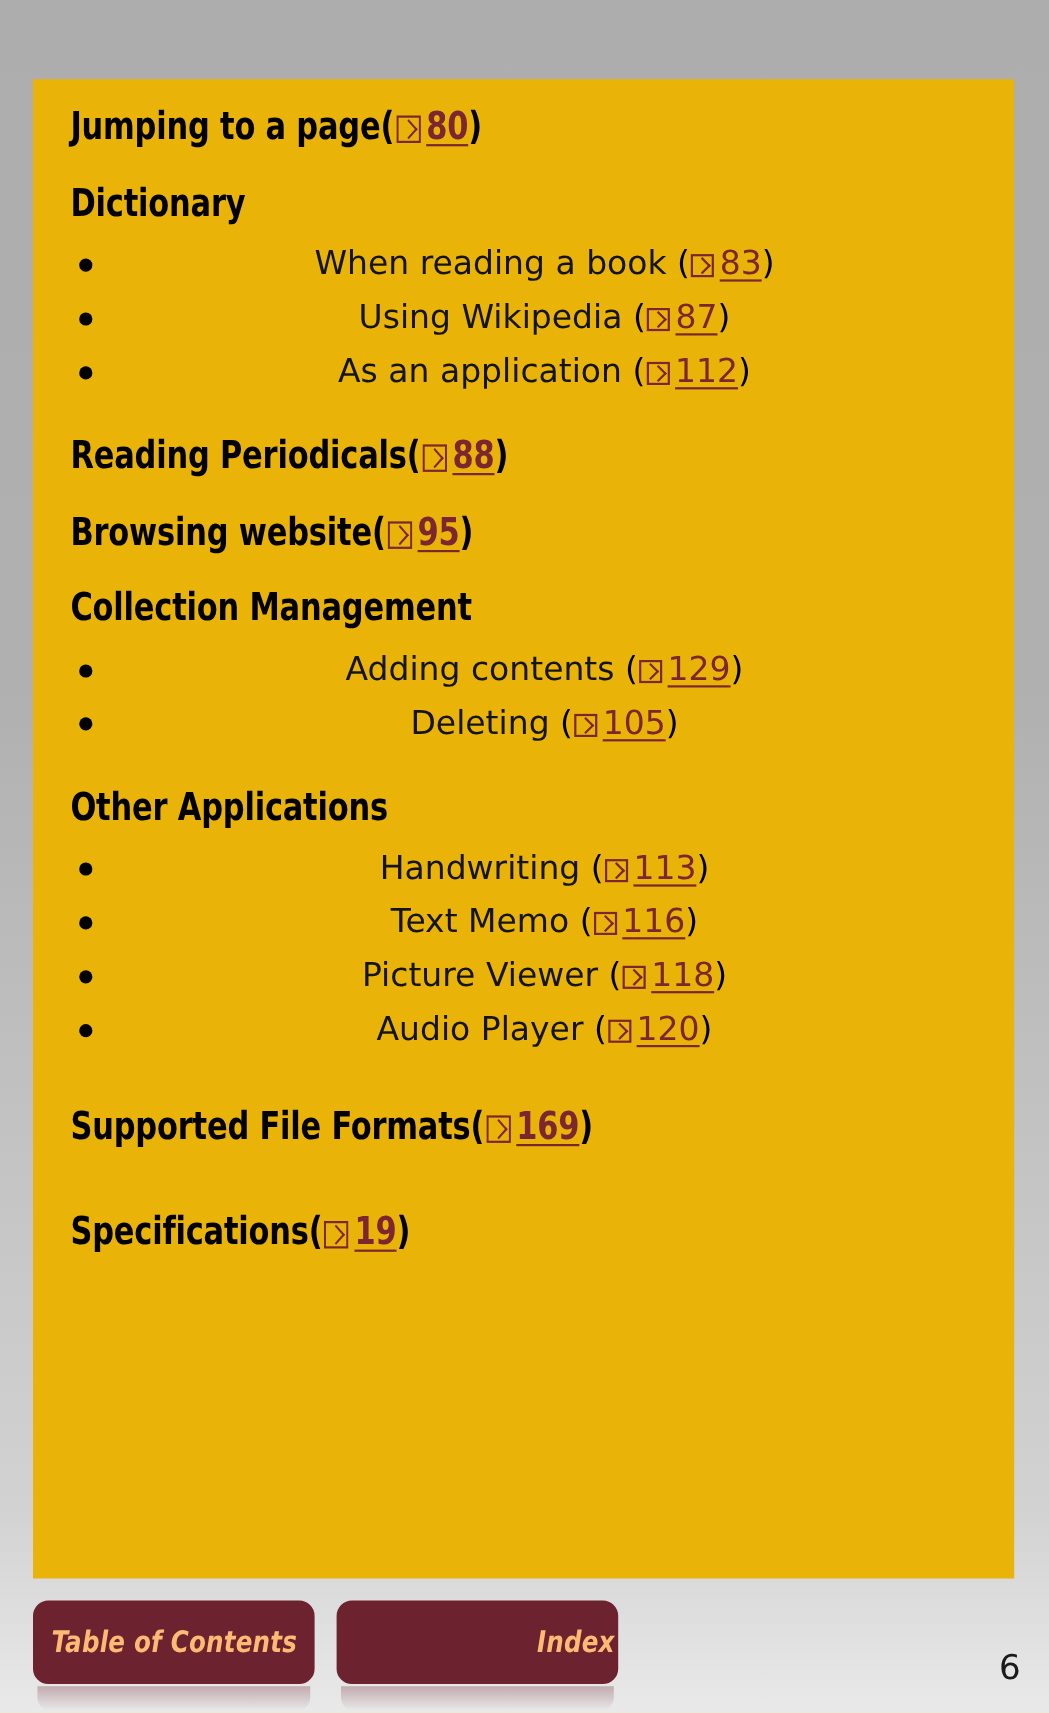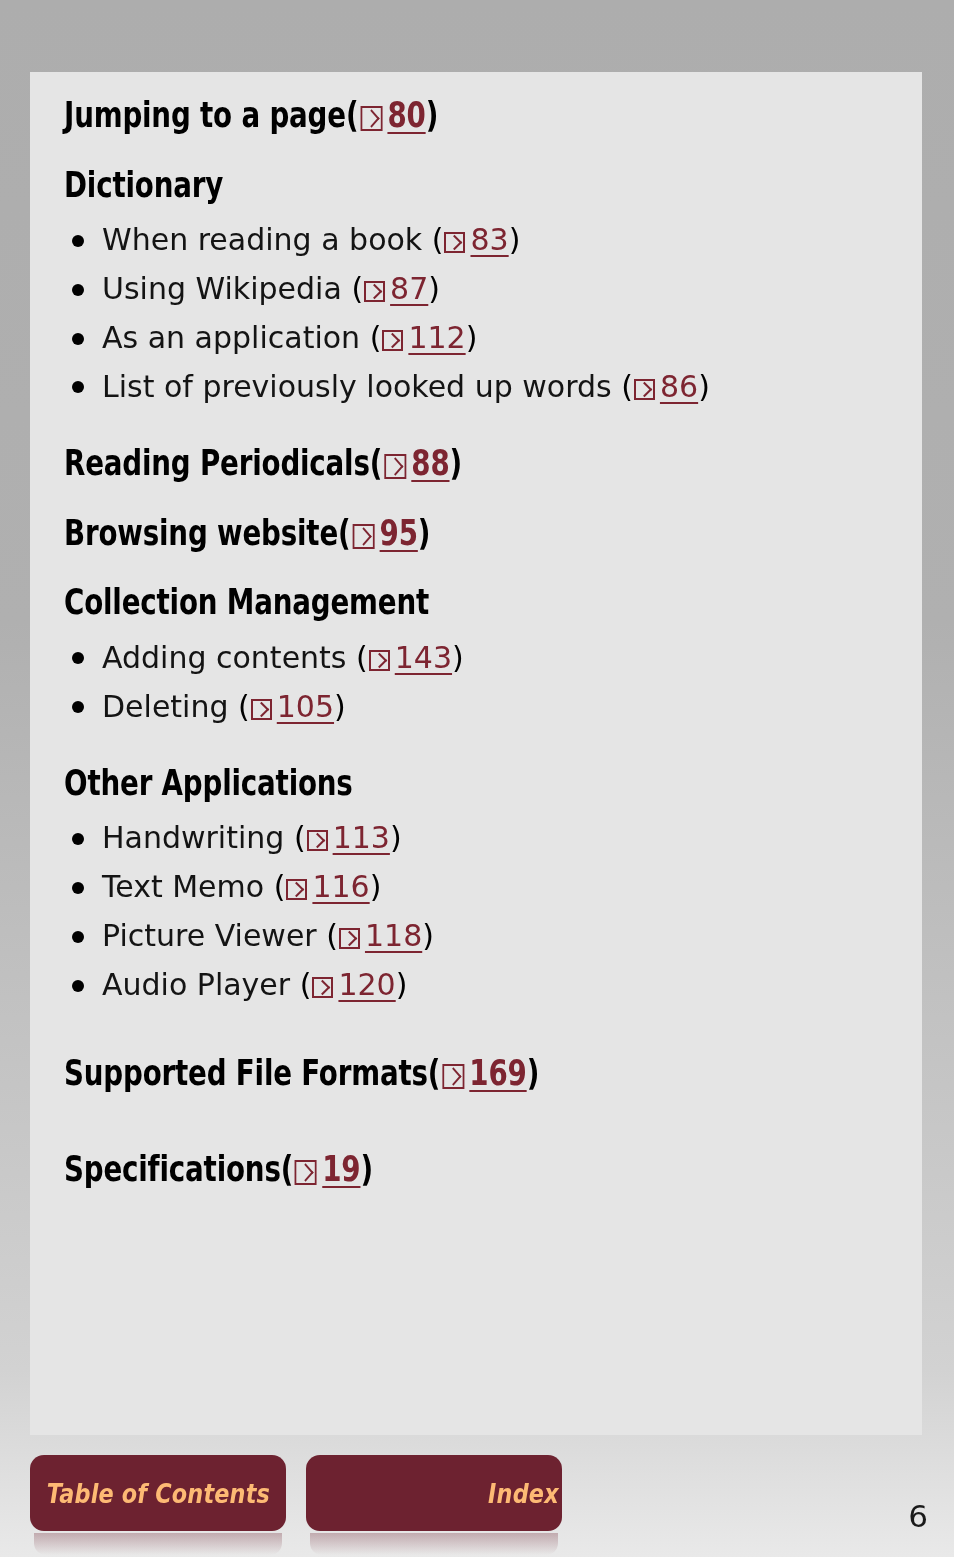--- a/index.html
+++ b/index.html
@@ -20,21 +20,21 @@
     height: 1557px;
   }
 
   
   .sheet {
     position: absolute;
     left: 30px;
     top: 72px;
     width: 892px;
     height: 1363px;
-    background: #e5e5e5;
+    background: #eab308;
     box-sizing: border-box;
     padding: 26px 34px 0 34px;
   }
 
   
   .heading {
     font-family: "Liberation Sans Narrow", "DejaVu Sans Condensed", "Liberation Sans", sans-serif;
     font-weight: bold;
     font-size: 35px;
     line-height: 1.02;
@@ -56,20 +56,21 @@
     padding: 0;
   }
   ul.bullets li {
     position: relative;
     font-family: "DejaVu Sans", "Liberation Sans", sans-serif;
     font-size: 30px;
     line-height: 1.63;
     color: #141414;
     padding-left: 38px;
     white-space: nowrap;
+    text-align: center;
   }
   ul.bullets li .bullet-dot {
     position: absolute;
     left: 8px;
     top: 50%;
     margin-top: -6px;
     width: 12px;
     height: 12px;
     border-radius: 50%;
     background: #000;
@@ -187,40 +188,37 @@
     <ul class="bullets">
       <li>
         <span class="bullet-dot"></span><span>When reading a book</span> <span class="ref"><span class="paren">(</span><span class="ref-icon"></span><span class="ref-num">83</span><span class="paren">)</span></span>
       </li>
       <li>
         <span class="bullet-dot"></span><span>Using Wikipedia</span> <span class="ref"><span class="paren">(</span><span class="ref-icon"></span><span class="ref-num">87</span><span class="paren">)</span></span>
       </li>
       <li>
         <span class="bullet-dot"></span><span>As an application</span> <span class="ref"><span class="paren">(</span><span class="ref-icon"></span><span class="ref-num">112</span><span class="paren">)</span></span>
       </li>
-      <li>
-        <span class="bullet-dot"></span><span>List of previously looked up words</span> <span class="ref"><span class="paren">(</span><span class="ref-icon"></span><span class="ref-num">86</span><span class="paren">)</span></span>
-      </li>
     </ul>
 
     <div class="heading gap-top-md">
       <span>Reading Periodicals</span><span class="ref"><span class="paren">(</span><span class="ref-icon"></span><span class="ref-num">88</span><span class="paren">)</span></span>
     </div>
 
     <div class="heading gap-top-md">
       <span>Browsing website</span><span class="ref"><span class="paren">(</span><span class="ref-icon"></span><span class="ref-num">95</span><span class="paren">)</span></span>
     </div>
 
     <div class="heading gap-top-md">
       <span>Collection Management</span>
     </div>
 
     <ul class="bullets">
       <li>
-        <span class="bullet-dot"></span><span>Adding contents</span> <span class="ref"><span class="paren">(</span><span class="ref-icon"></span><span class="ref-num">143</span><span class="paren">)</span></span>
+        <span class="bullet-dot"></span><span>Adding contents</span> <span class="ref"><span class="paren">(</span><span class="ref-icon"></span><span class="ref-num">129</span><span class="paren">)</span></span>
       </li>
       <li>
         <span class="bullet-dot"></span><span>Deleting</span> <span class="ref"><span class="paren">(</span><span class="ref-icon"></span><span class="ref-num">105</span><span class="paren">)</span></span>
       </li>
     </ul>
 
     <div class="heading gap-top-md">
       <span>Other Applications</span>
     </div>
 

